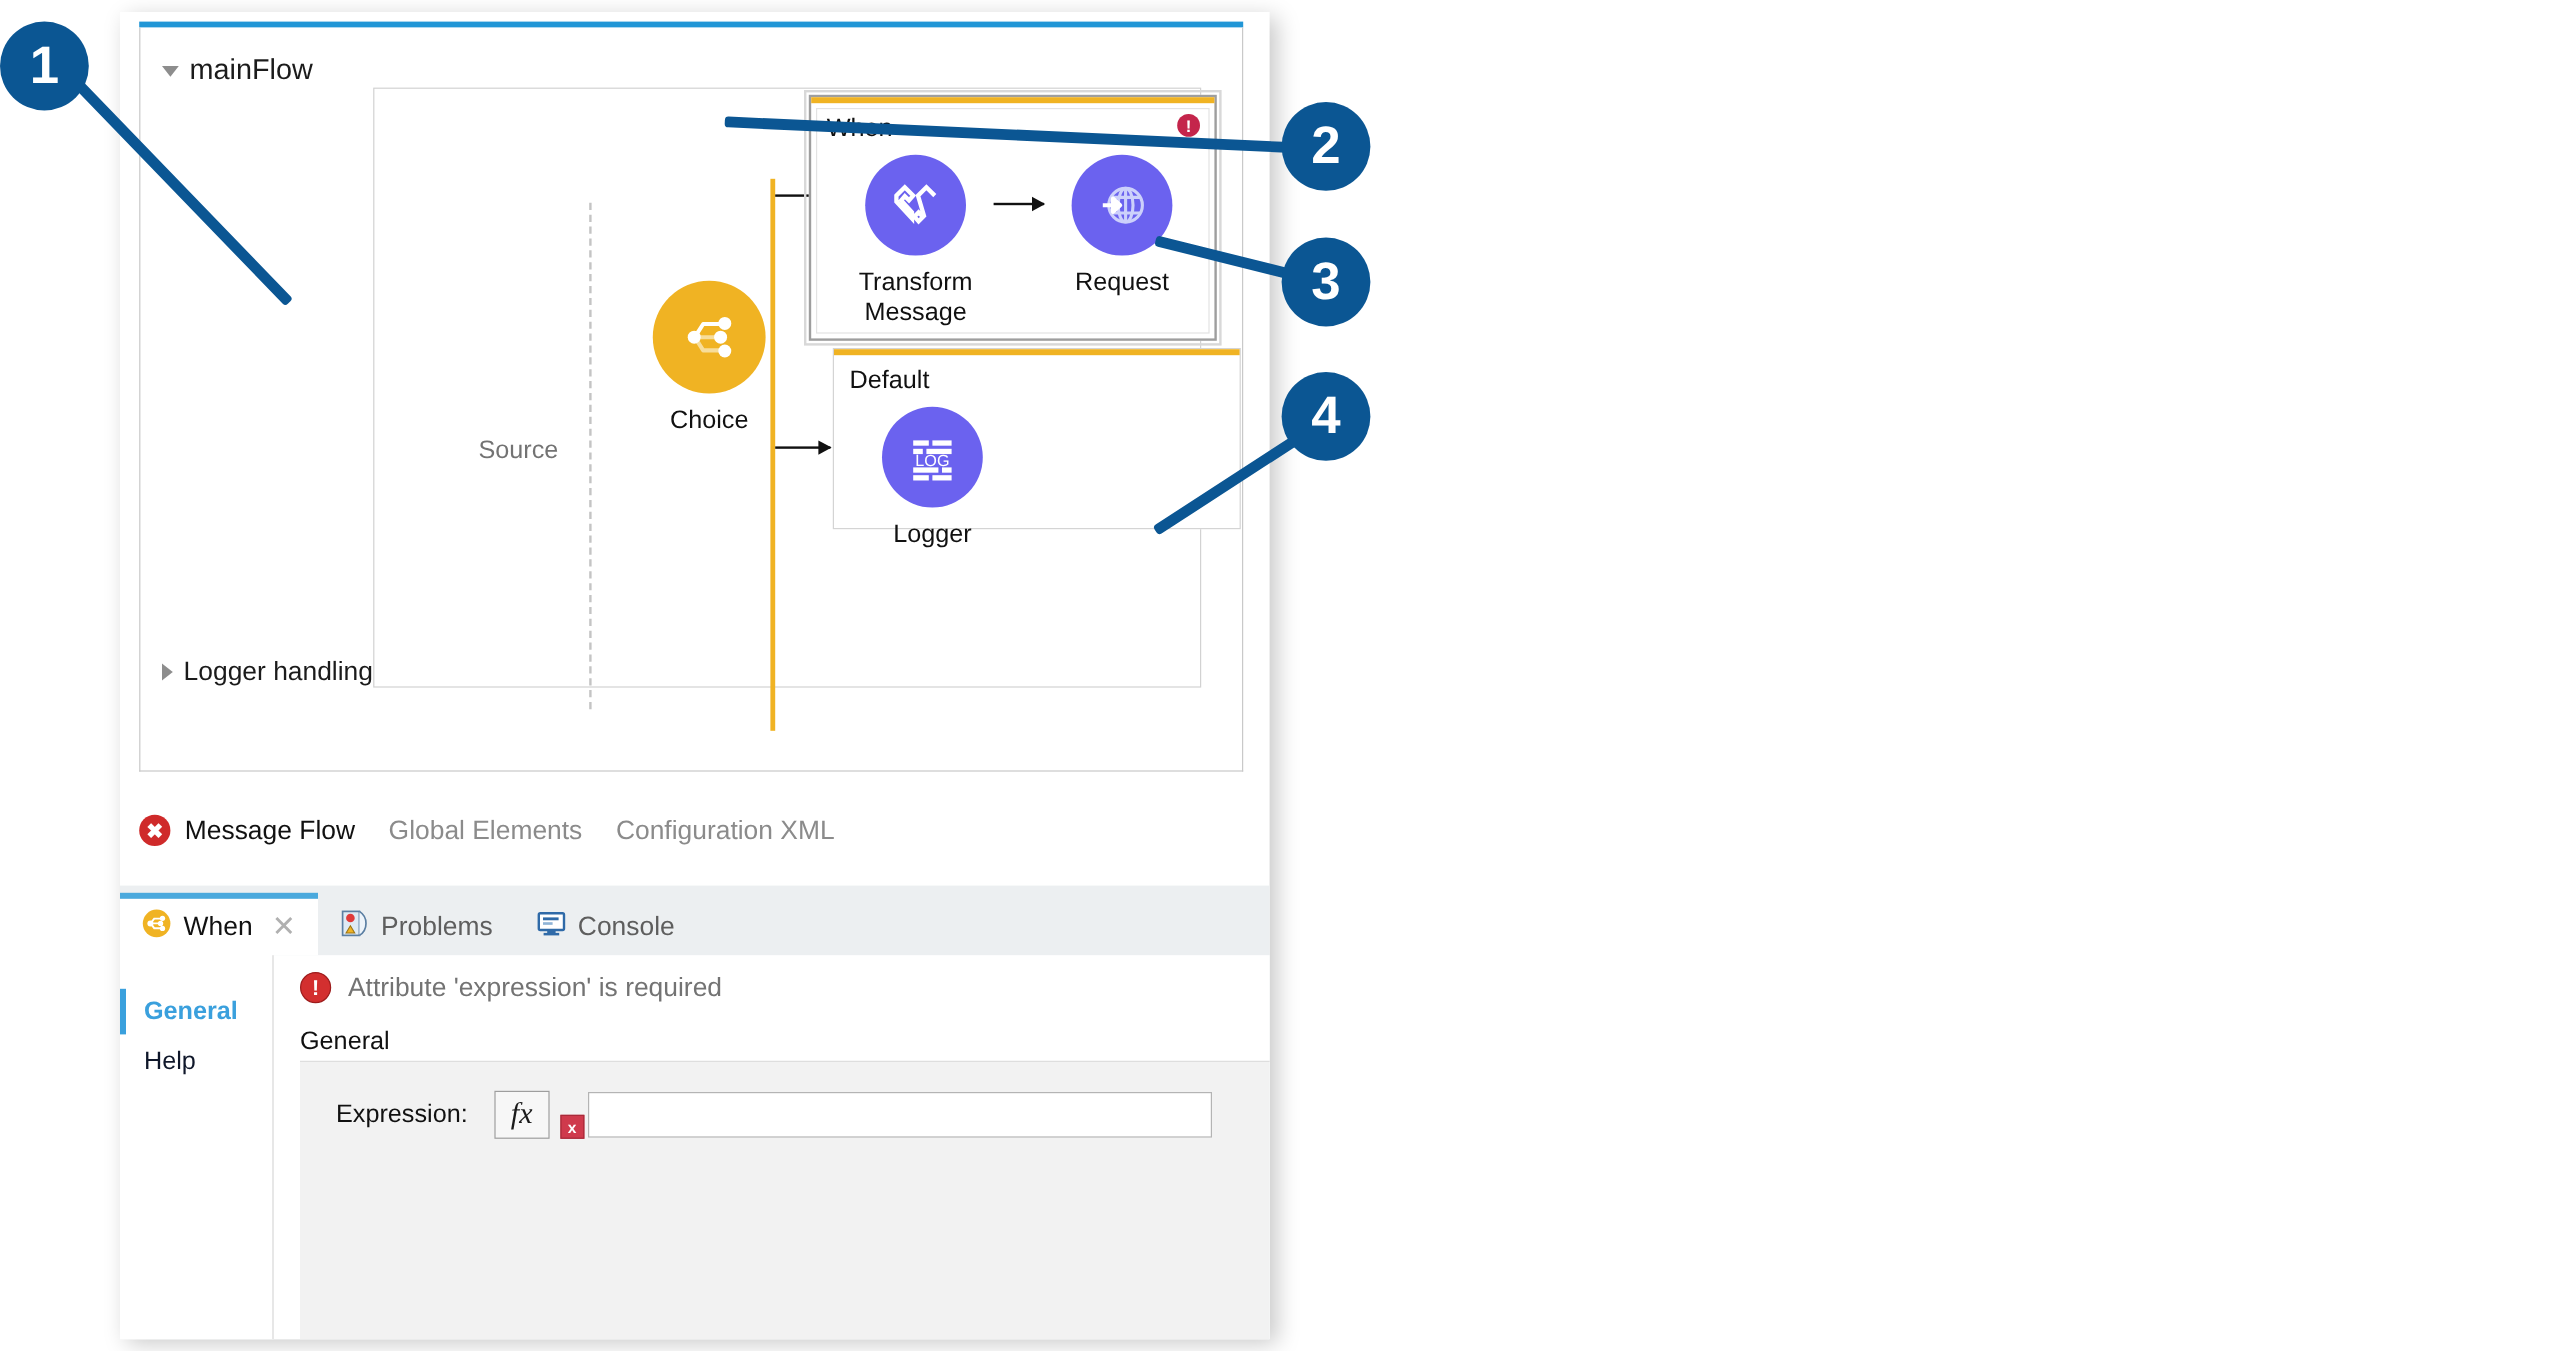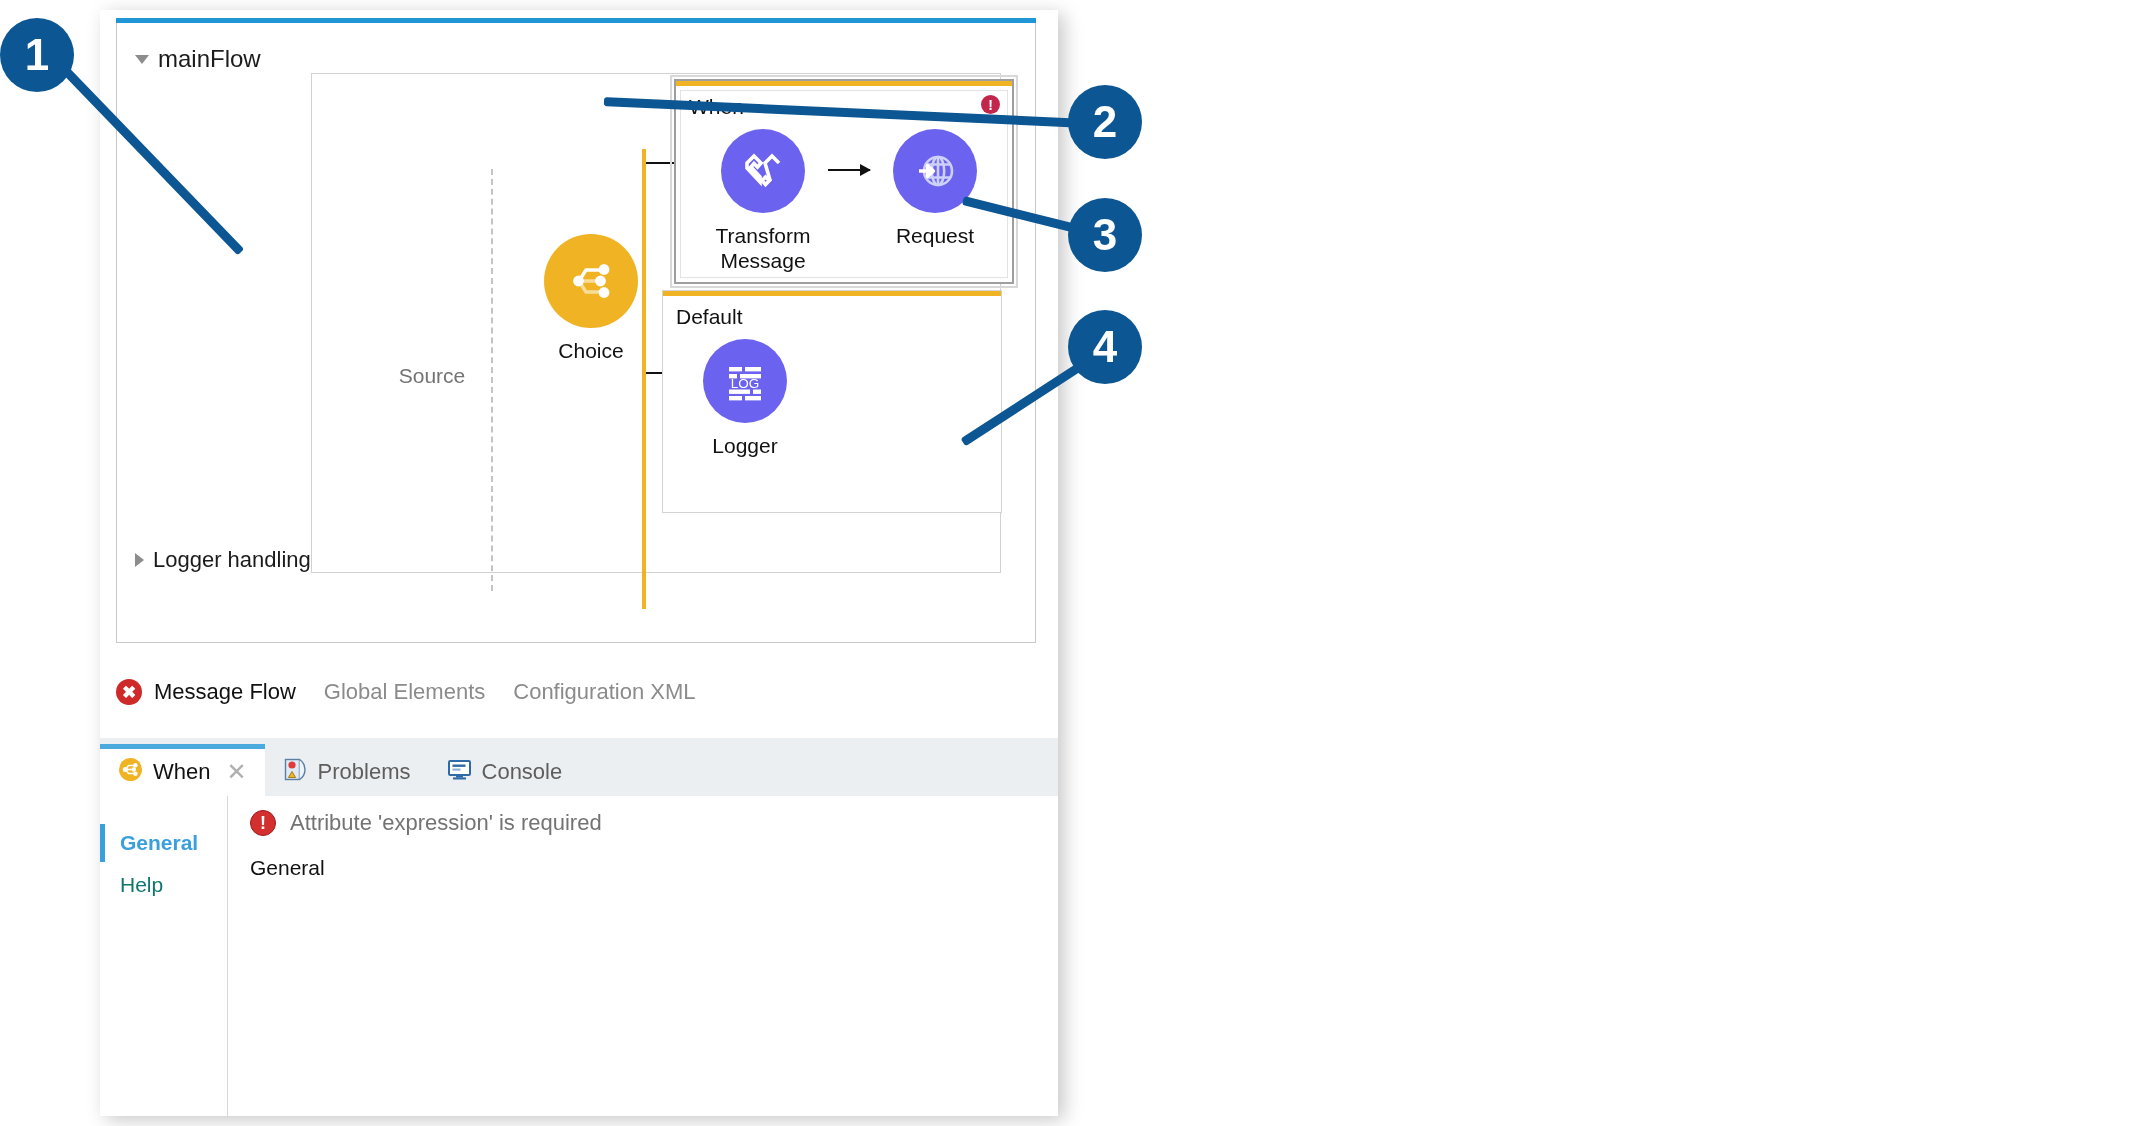--- a/index.html
+++ b/index.html
@@ -95,21 +95,21 @@
   .branch-inner { position:absolute; left:4px; top:9px; right:4px; bottom:4px; border:1px solid #e3e3e3; }
   .branch-title { position:absolute; left:13px; top:14px; font-size:21px; color:#111; z-index:3;}
   .err-badge {
     position:absolute; right:12px; top:14px;
     width:19px;height:19px;border-radius:50%;
     background:#c4254b; color:#fff; font-size:14px; font-weight:bold;
     display:flex;align-items:center;justify-content:center; z-index:4;
   }
 
   .default-branch {
-    left:350px; top:216px; width:340px; height:223px;
+    left:382px; top:216px; width:340px; height:151px;
     border:1px solid #d4d4d4;
   }
 
   .tm-node { left:27px; top:48px; width:120px; }
   .tm-circle { width:84px;height:84px;background:#6b62ef; margin:0 auto; }
   .req-node { left:199px; top:48px; width:120px; }
   .req-circle { width:84px;height:84px;background:#6b62ef; margin:0 auto; }
   .log-node { left:22px; top:48px; width:120px; }
   .log-circle { width:84px;height:84px;background:#6b62ef; margin:0 auto; }
 
@@ -156,21 +156,21 @@
     content:""; position:absolute; left:0; right:0; top:-4px; height:5px; background:#4aa9dd;
   }
   .vtab-close { color:#b0b0b0; font-size:24px; margin-left:6px; }
 
   .props-panel {
     position:absolute; left:0; top:58px; width:958px; height:320px;
     background:#ffffff; display:flex;
   }
   .props-nav { width:128px; background:#fff; border-right:1px solid #d8d8d8; padding-top:26px; }
   .pnav-item {
-    font-size:21px; padding:9px 0 9px 20px; position:relative; color:#0f766e;
+    font-size:21px; padding:9px 0 9px 20px; position:relative; color:#0f172a;
   }
   .pnav-item.active { color:#3aa0dd; font-weight:bold; }
   .pnav-item.active::before{
     content:""; position:absolute; left:0; top:2px; bottom:2px; width:5px; background:#3aa0dd;
   }
   .props-body { flex:1; position:relative; }
   .props-error { position:absolute; left:22px; top:14px; display:flex; align-items:center; gap:14px; }
   .pe-icon {
     width:26px;height:26px;border-radius:50%;background:#d32f2f;color:#fff;
     display:flex;align-items:center;justify-content:center;font-size:18px;font-weight:bold;
@@ -380,20 +380,28 @@
         </div>
 
         <div class="props-body">
           <div class="props-error">
             <span class="pe-icon">!</span>
             <span class="pe-text">Attribute 'expression' is required</span>
           </div>
 
           <div class="props-section-title">General</div>
 
+          <div class="props-group">
+            <div class="field-row">
+              <span class="field-label">Expression:</span>
+              <span class="fx-btn">fx</span>
+              <span class="x-badge">x</span>
+              <input class="expr-input" type="text" value="" style="">
+            </div>
+          </div>
         </div>
       </div>
     </div>
   </div>
 
   <div class="leader" style="left:52px; top:52px; width:272px; height:9px; transform:rotate(46deg);"></div>
   <div class="callout" style="left:0px; top:18px; width:74px; height:74px;">1</div>
 
   <div class="leader" style="left:604px; top:97px; width:480px; height:9px; transform:rotate(2.6deg);"></div>
   <div class="callout" style="left:1068px; top:85px; width:74px; height:74px;">2</div>

